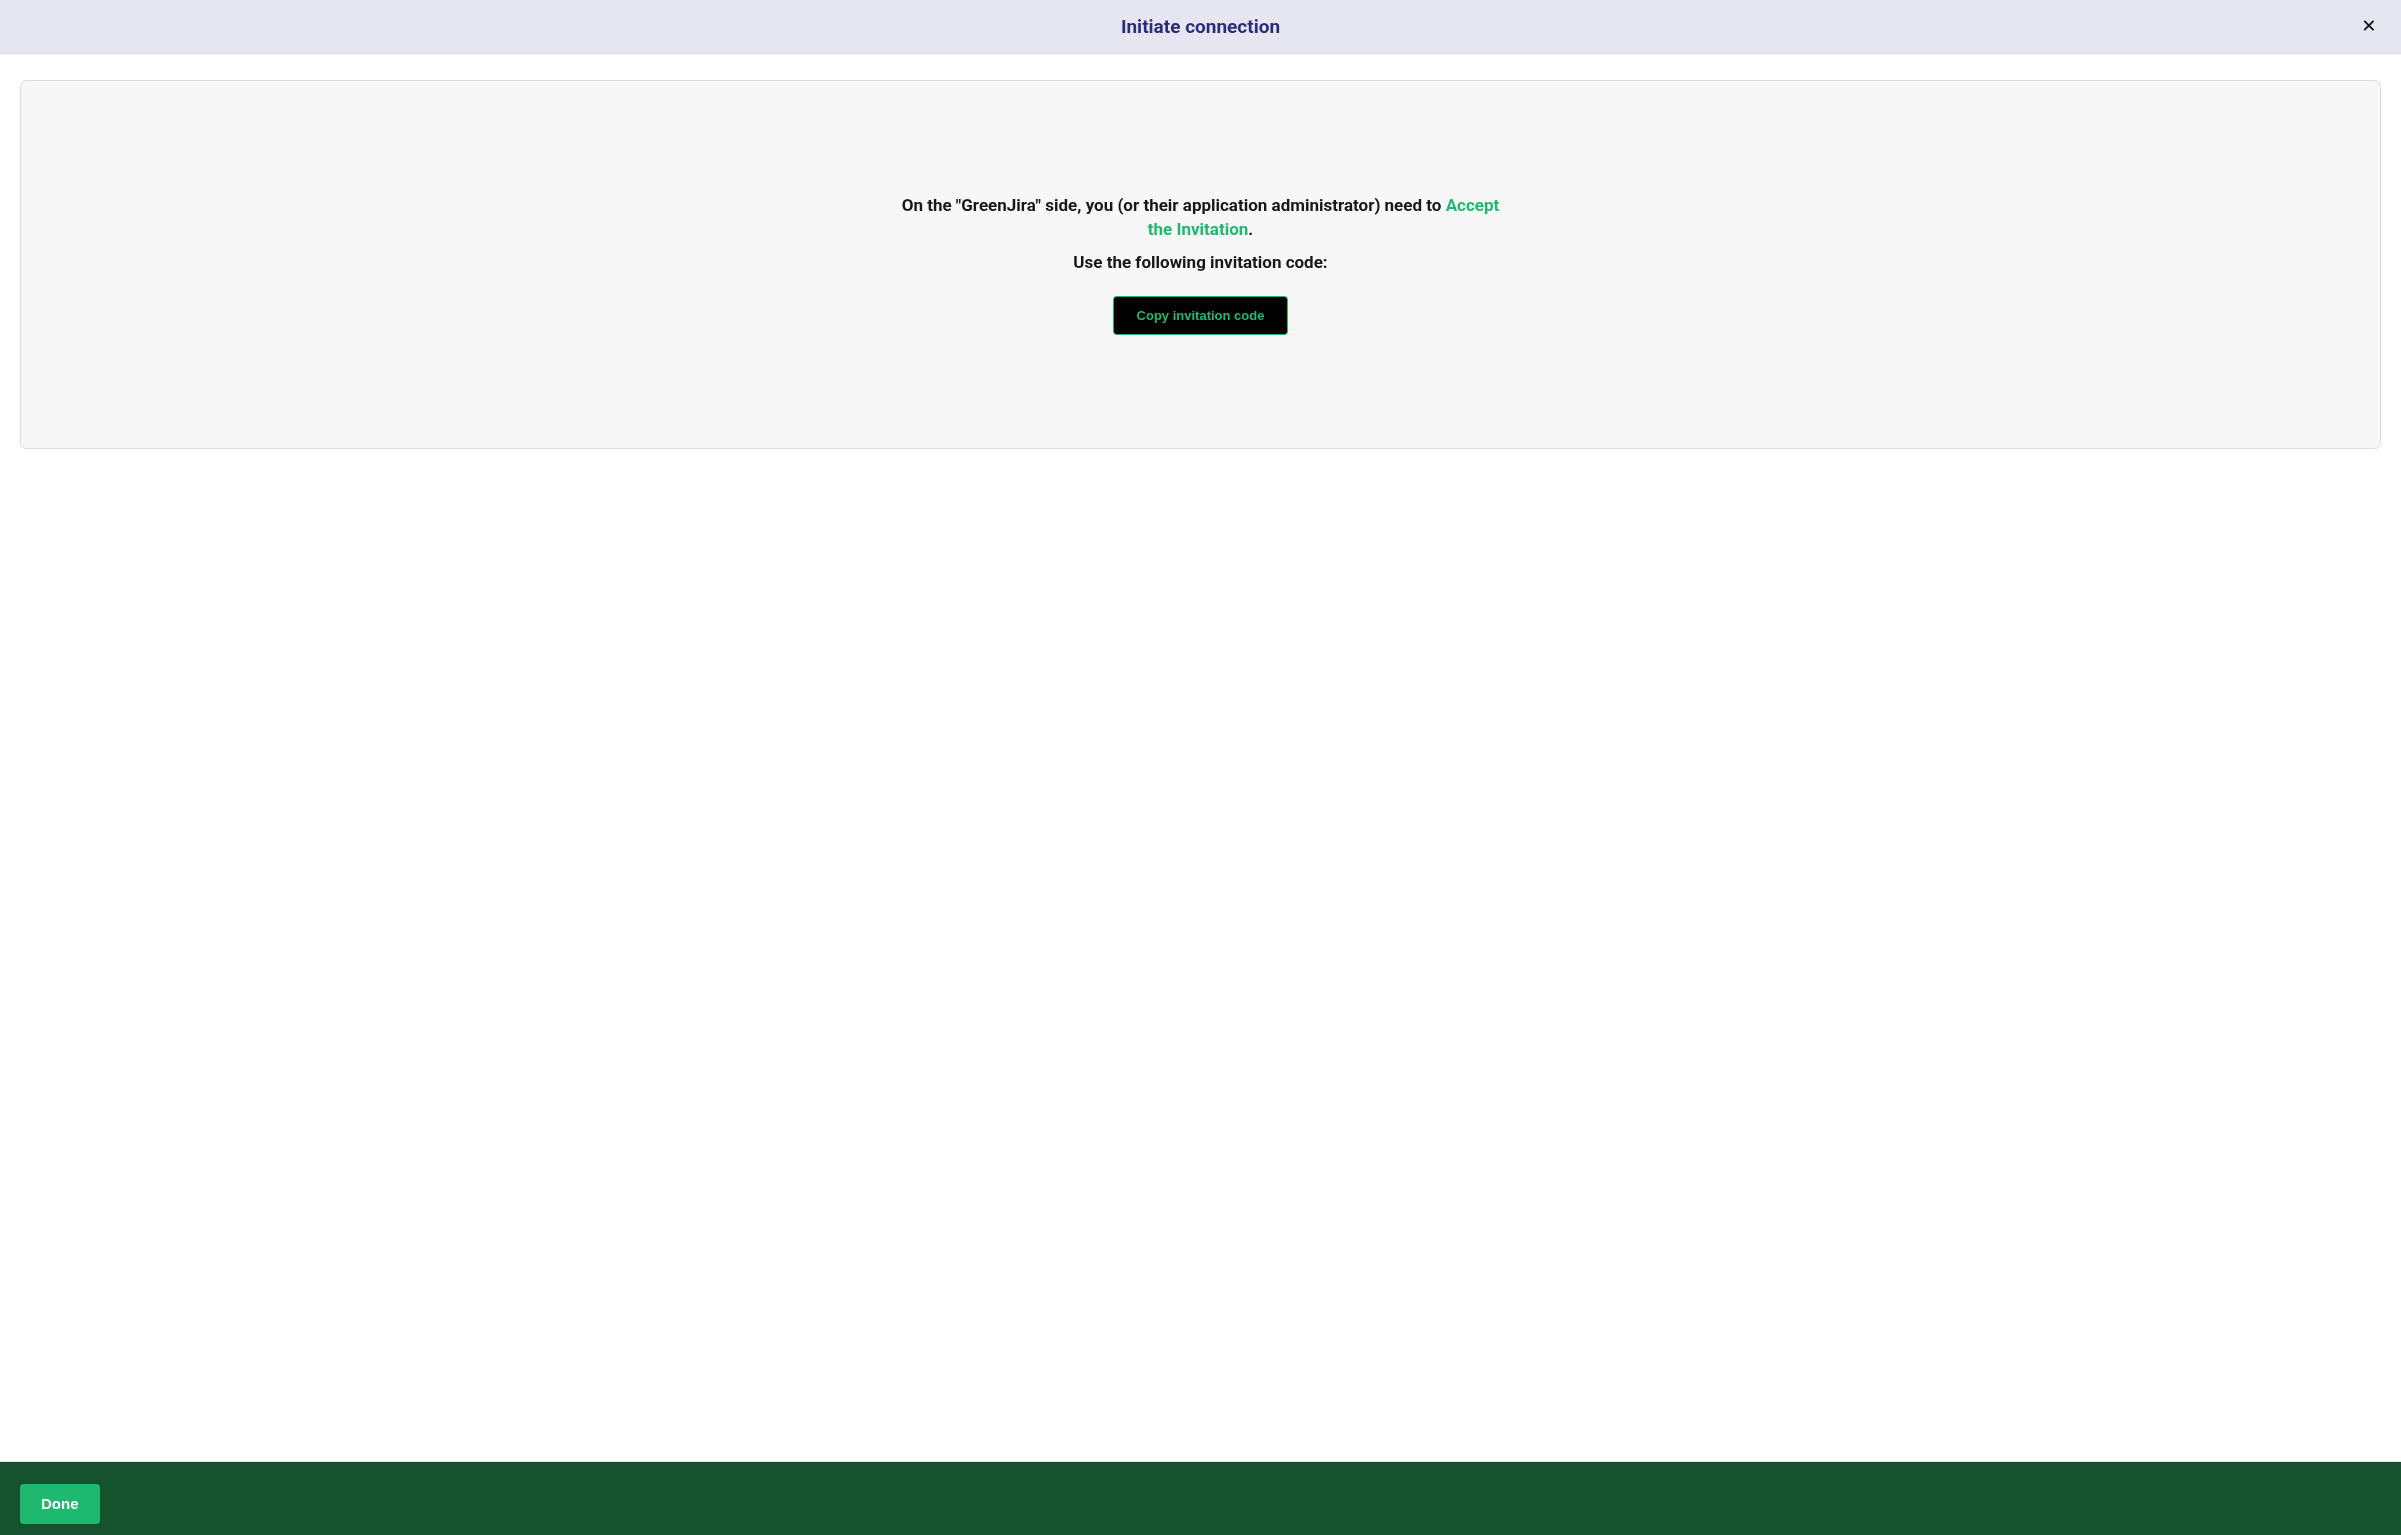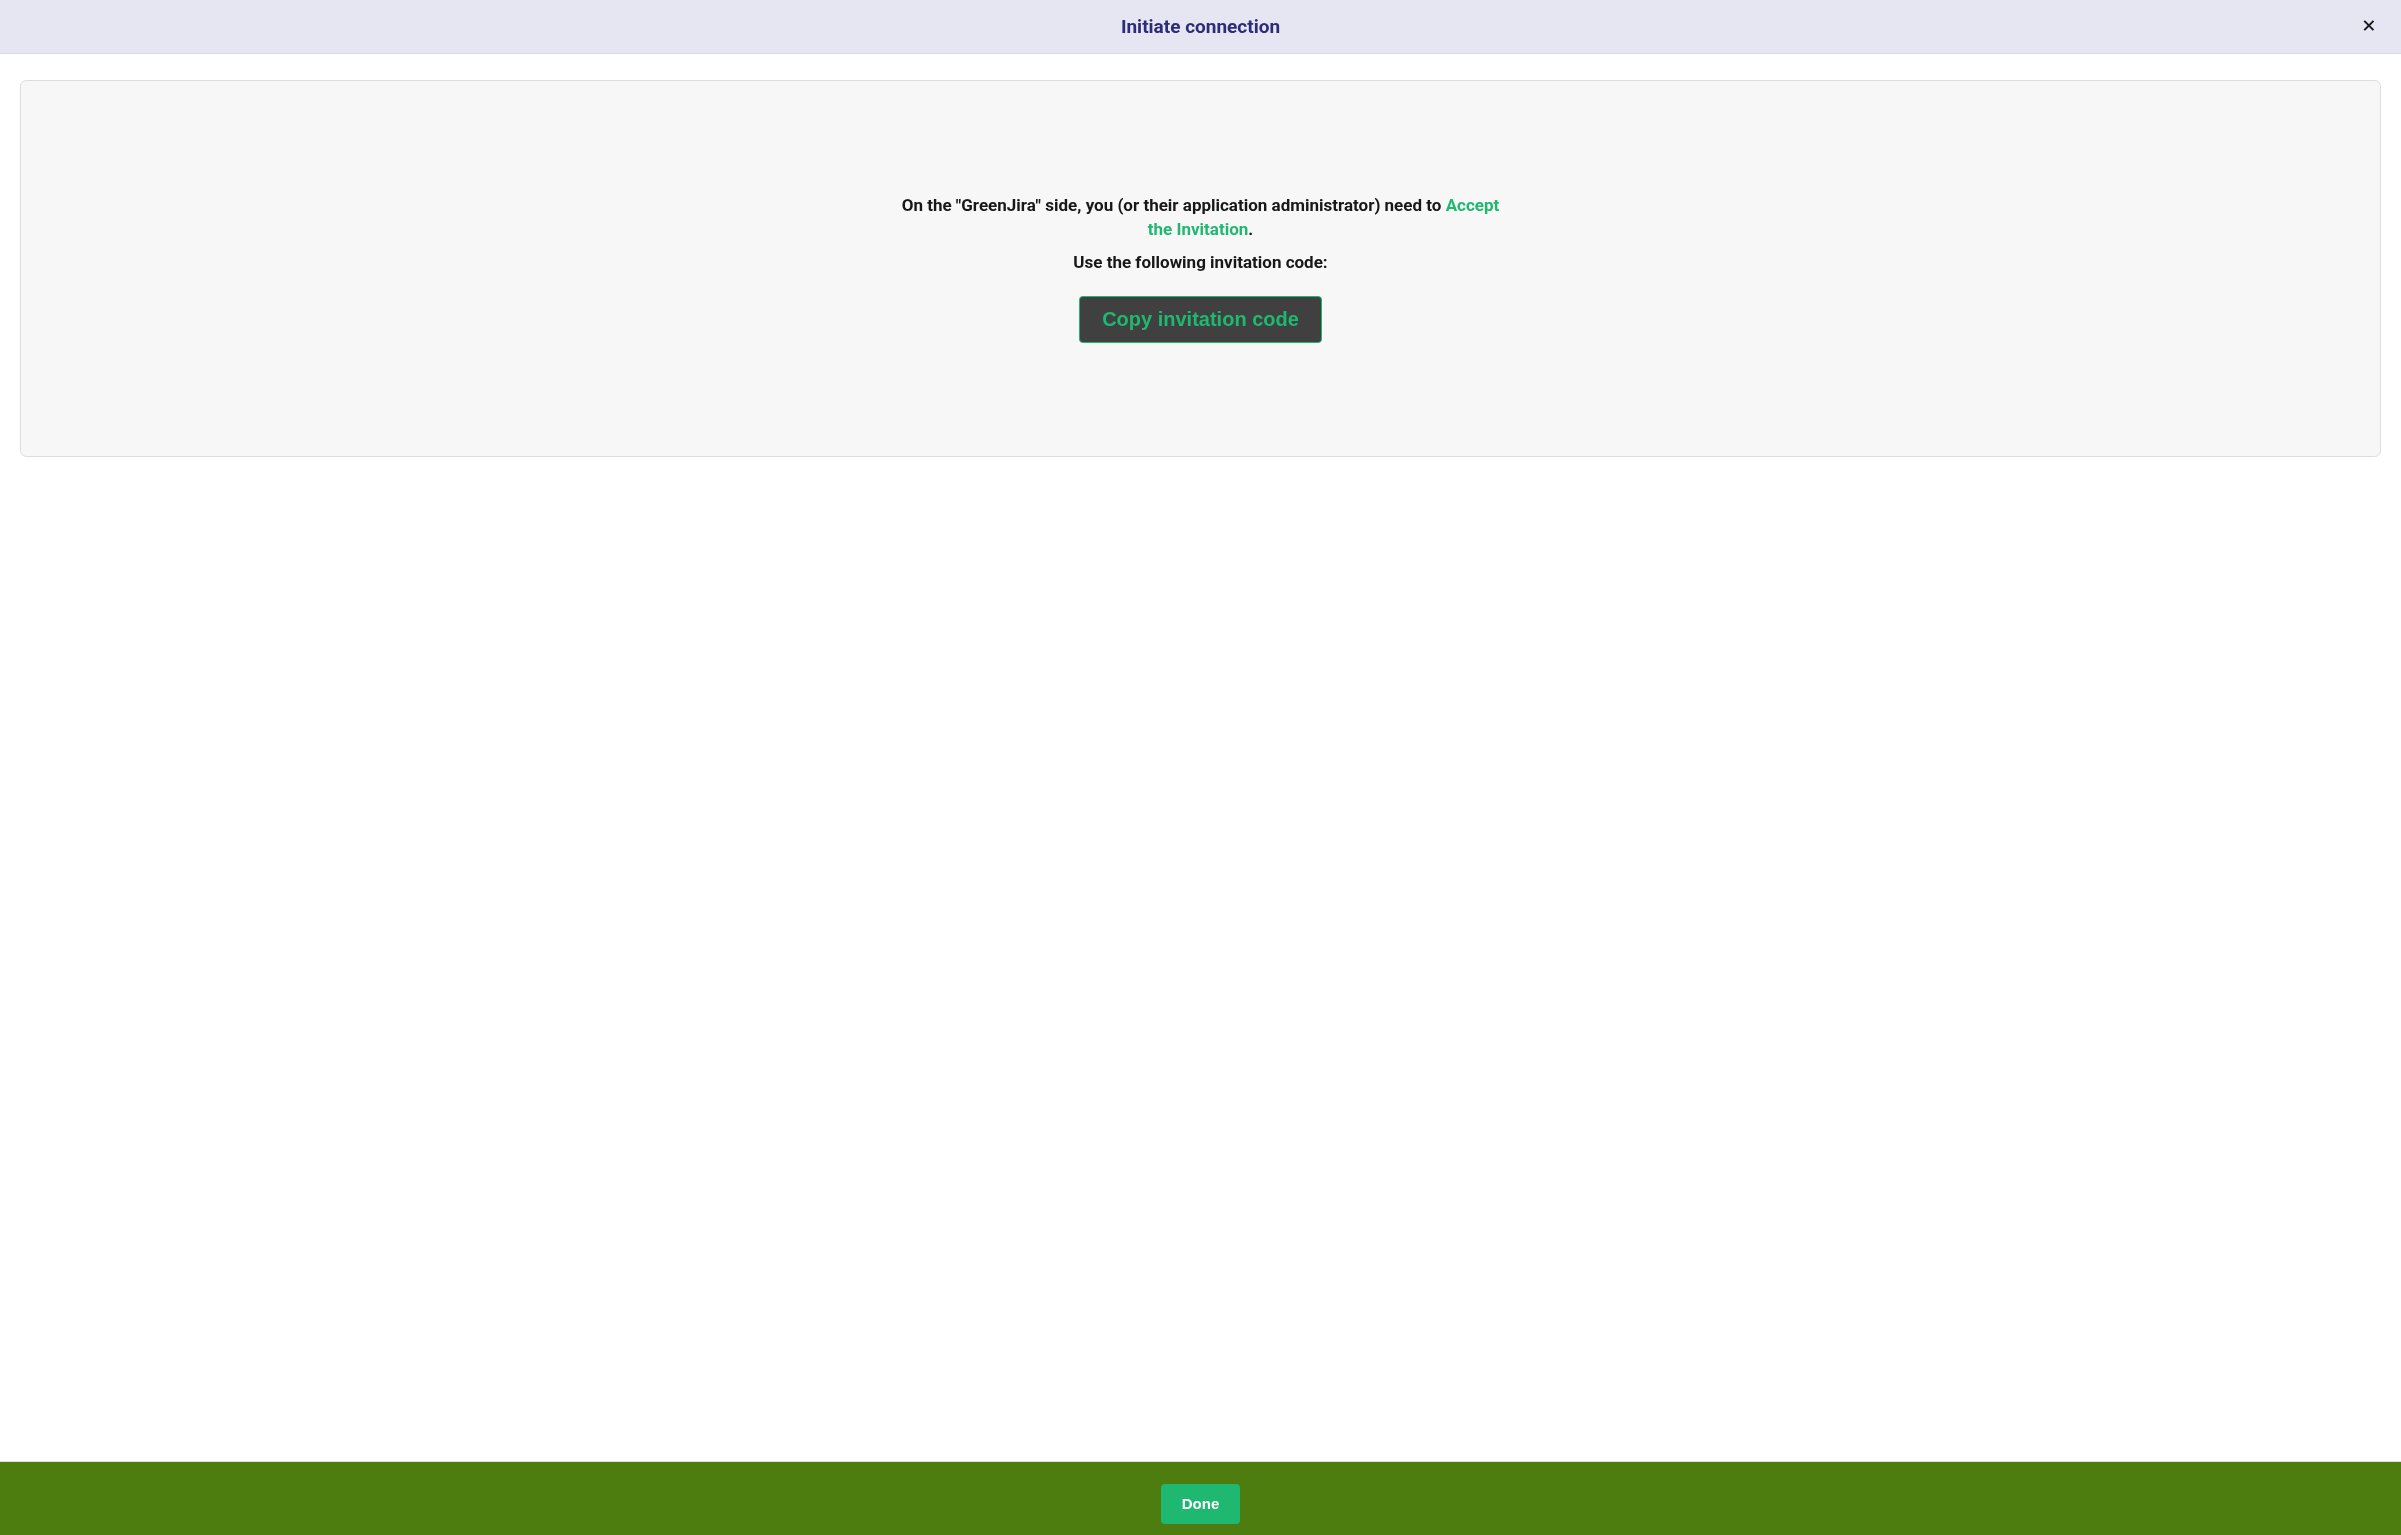--- a/index.html
+++ b/index.html
@@ -88,36 +88,36 @@
     .sub-instruction {
       color: #181818;
       font-size: 17px;
       font-weight: 700;
       margin-top: 10px;
       text-align: right;
     }
 
     .copy-btn {
       margin-top: 24px;
-      background: #404040;
+      background: #000000;
       border: 1.3px solid #1fb871;
       color: #1fb871;
-      font-size: 20px;
+      font-size: 13px;
       font-weight: 600;
       padding: 11.3px 22.5px;
       border-radius: 3.8px;
       cursor: pointer;
     }
 
     .dialog-footer {
       border-top: 0.6px solid #e0e0e0;
-      background: #4d7c0f;
+      background: #14532d;
       padding: 22.5px 20px 11.3px 20px;
       display: flex;
-      justify-content: center;
+      justify-content: flex-start;
     }
 
     .done-btn {
       background: #1fb871;
       color: #ffffff;
       font-size: 15px;
       font-weight: 700;
       border: none;
       padding: 11.3px 21px;
       border-radius: 3.8px;

